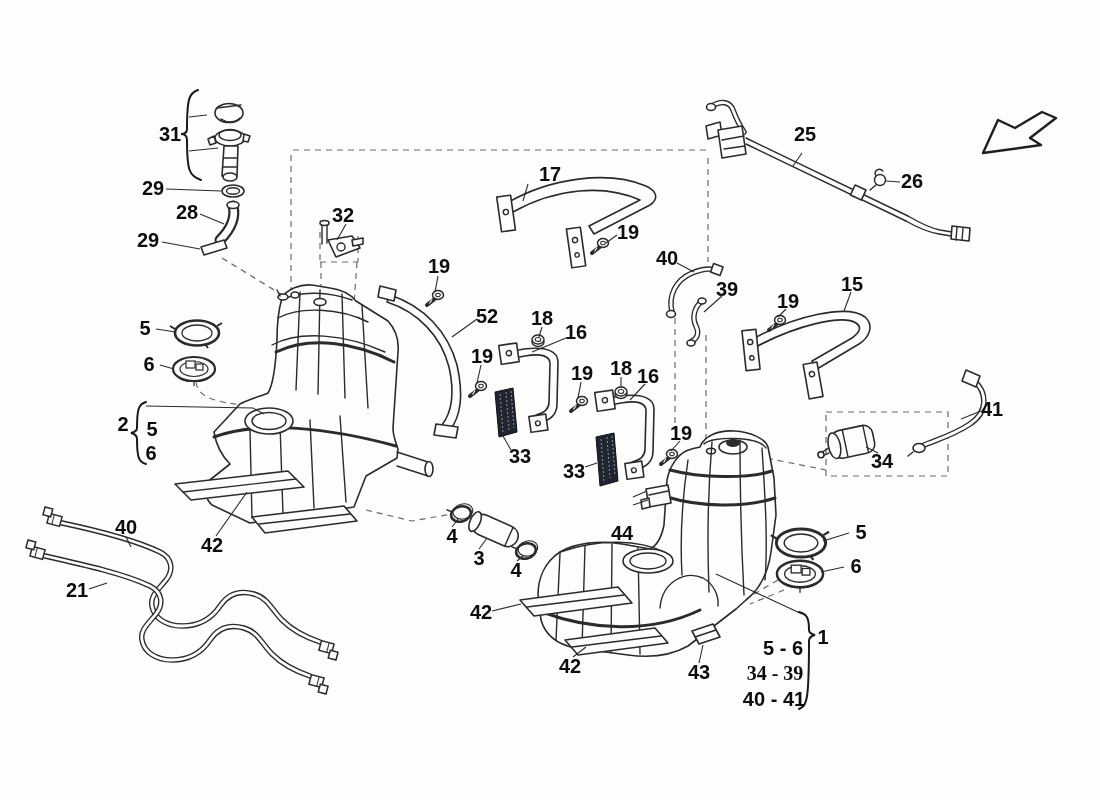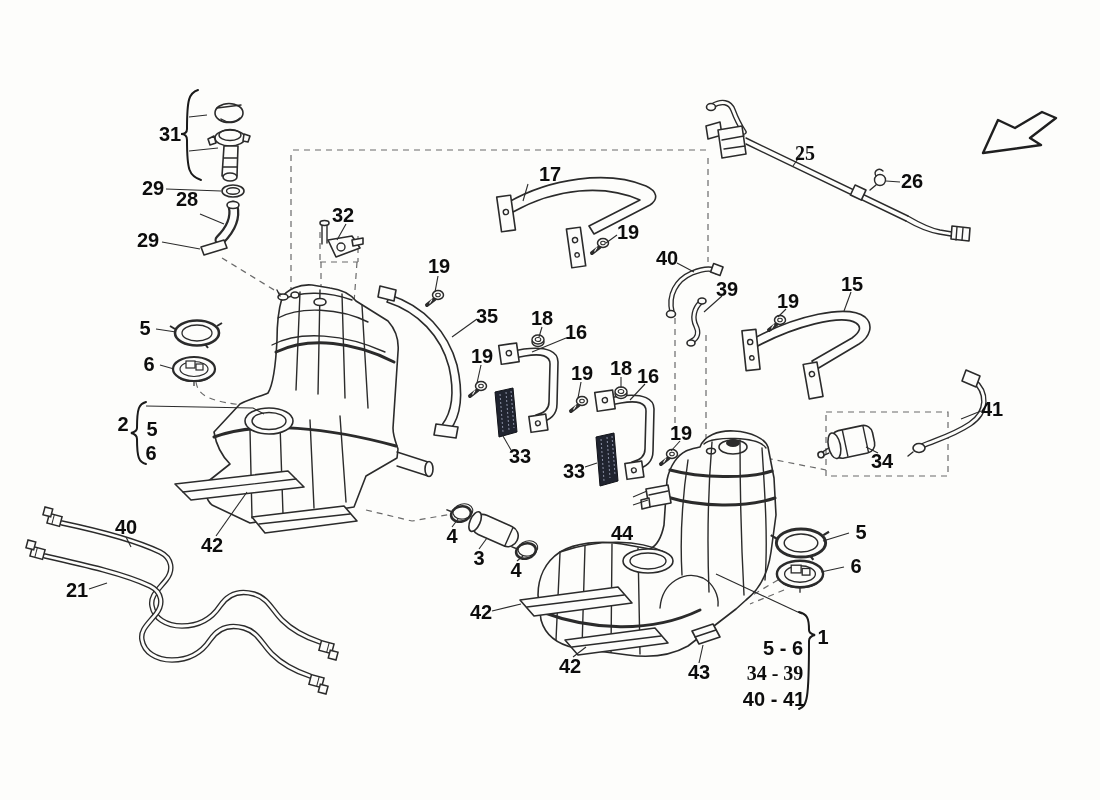--- a/index.html
+++ b/index.html
@@ -354,29 +354,29 @@
     <path class="brace" d="M146,402 C139,404 137,408 137,428 C137,431 135,432 131,433 C135,434 137,436 137,439 C137,458 139,462 146,464"></path>
     <path class="brace" d="M799,612 C807,614 809,618 809,630 C809,633 811,634 815,635 C811,636 809,638 809,641 C809,700 807,706 799,709"></path>
   </g>
 
   <polygon points="983,153 998,120 1015,128 1042,112 1056,118 1030,138 1041,145" fill="#fdfdfb" stroke="#1f1f1f" stroke-width="2.4" stroke-linejoin="round"></polygon>
 </svg>
 
 <div id="callout-layer">
       <div class="callout" style="left: 170px; top: 134px;">31</div>
       <div class="callout" style="left: 153px; top: 188px;">29</div>
-      <div class="callout" style="left: 187px; top: 199px; text-align: center;">28</div>
+      <div class="callout" style="left: 187px; top: 212px; text-align: center;">28</div>
       <div class="callout" style="left: 148px; top: 240px;">29</div>
       <div class="callout" style="left: 343px; top: 215px;">32</div>
       <div class="callout" style="left: 550px; top: 174px;">17</div>
       <div class="callout" style="left: 628px; top: 232px;">19</div>
-      <div class="callout" style="left: 805px; top: 153px; font-family: Liberation Serif, serif;">25</div>
+      <div class="callout" style="left: 805px; top: 134px;">25</div>
       <div class="callout" style="left: 912px; top: 181px;">26</div>
       <div class="callout" style="left: 439px; top: 266px;">19</div>
-      <div class="callout" style="left: 487px; top: 316px;">35</div>
+      <div class="callout" style="left: 487px; top: 316px;">52</div>
       <div class="callout" style="left: 542px; top: 318px;">18</div>
       <div class="callout" style="left: 576px; top: 332px;">16</div>
       <div class="callout" style="left: 482px; top: 356px;">19</div>
       <div class="callout" style="left: 582px; top: 373px;">19</div>
       <div class="callout" style="left: 621px; top: 368px;">18</div>
       <div class="callout" style="left: 648px; top: 376px;">16</div>
       <div class="callout" style="left: 520px; top: 456px;">33</div>
       <div class="callout" style="left: 574px; top: 471px;">33</div>
       <div class="callout" style="left: 681px; top: 433px;">19</div>
       <div class="callout" style="left: 667px; top: 258px;">40</div>

